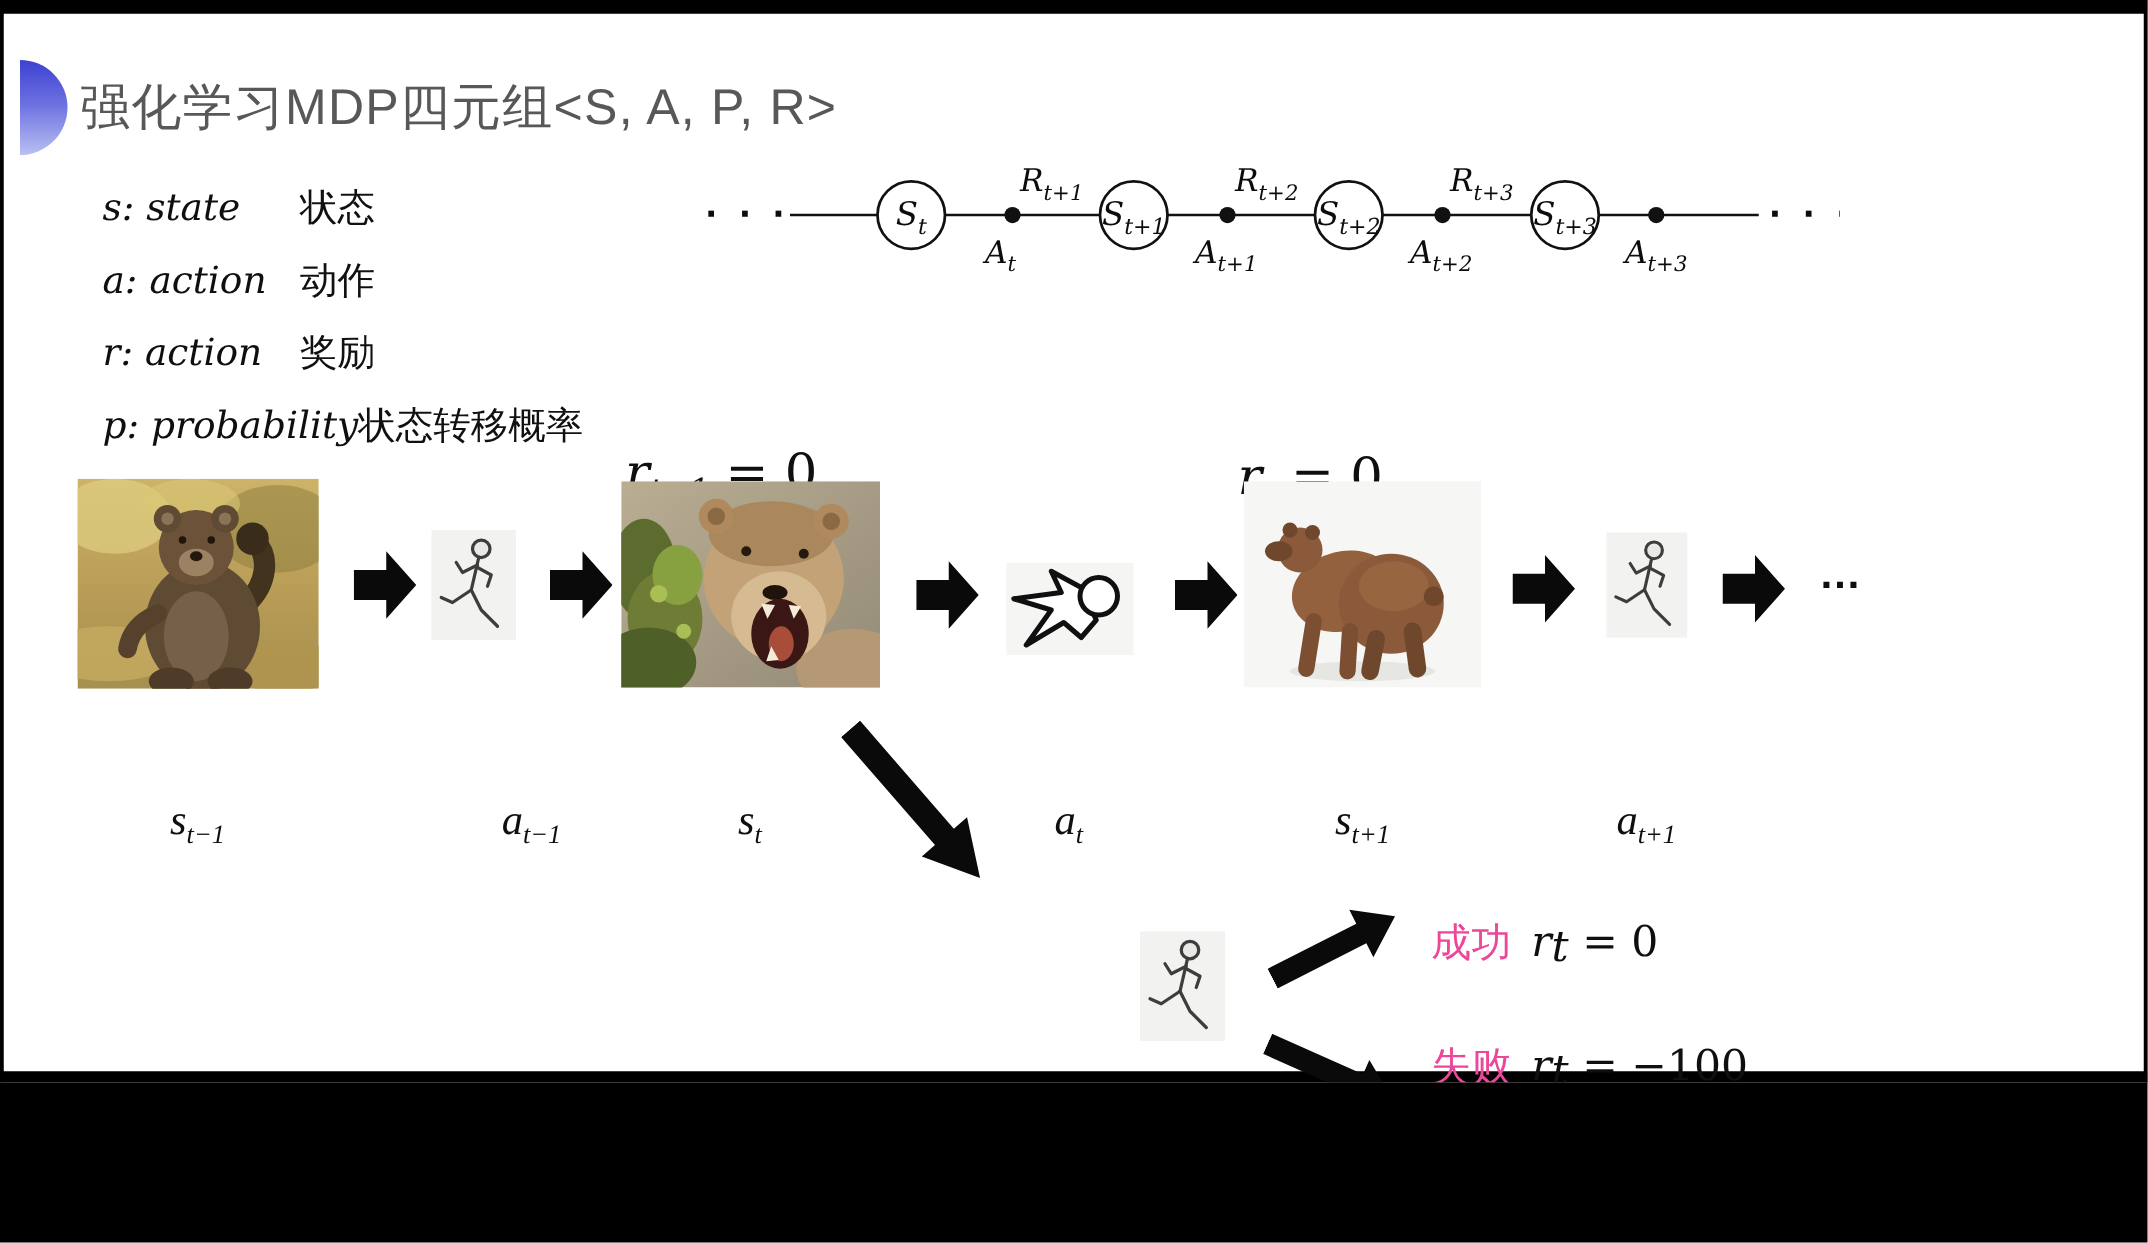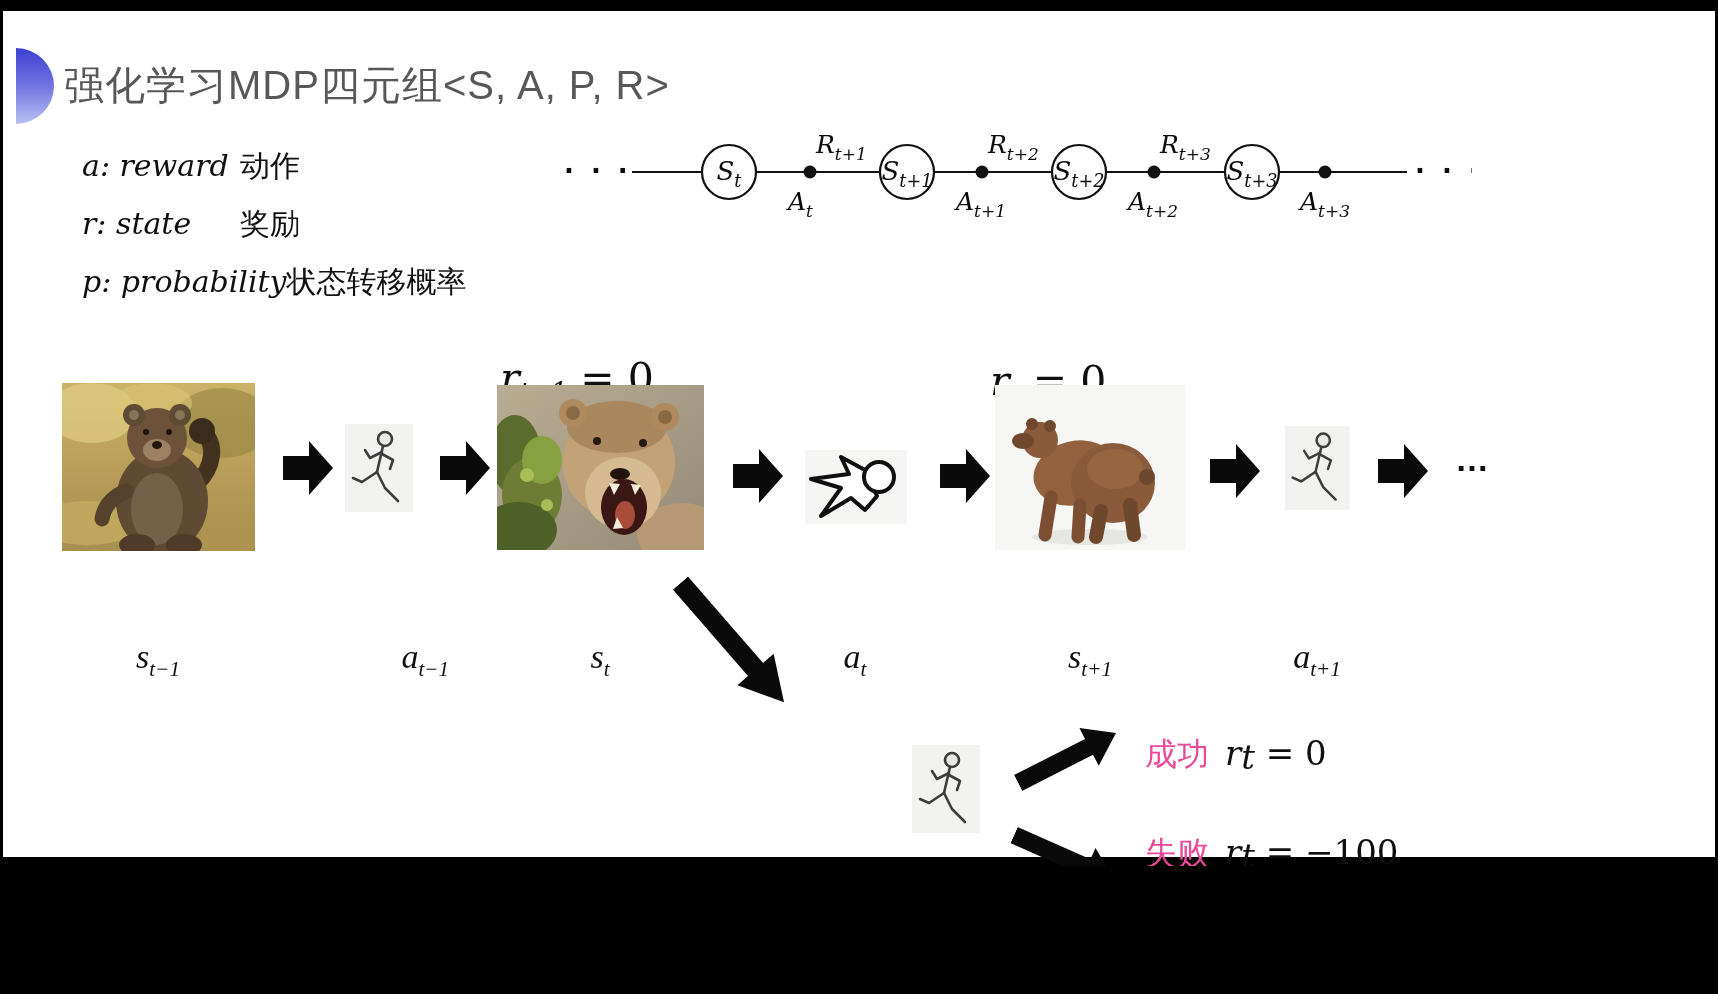--- a/index.html
+++ b/index.html
@@ -61,25 +61,29 @@
   <div class="bar top"></div>
   <div class="bar bottom"></div>
   <div class="edge left"></div>
   <div class="edge right"></div>
 
   <div class="title-bullet"></div>
   <div class="page-title">强化学习MDP四元组&lt;S, A, P, R&gt;</div>
 
   <div class="defs">
     <div class="def-row">
-      <span class="m">a: reward</span>
+      <span class="m">s: state</span>
+      <span class="zh">状态</span>
+    </div>
+    <div class="def-row">
+      <span class="m">a: action</span>
       <span class="zh">动作</span>
     </div>
     <div class="def-row">
-      <span class="m">r: state</span>
+      <span class="m">r: action</span>
       <span class="zh">奖励</span>
     </div>
     <div class="def-row">
       <span class="m">p: probability</span>
       <span class="zh">状态转移概率</span>
     </div>
   </div>
 
   <svg class="chain" width="910" height="96" viewBox="0 0 910 96">
     <text class="dots-label" x="2" y="53">· · ·</text>

